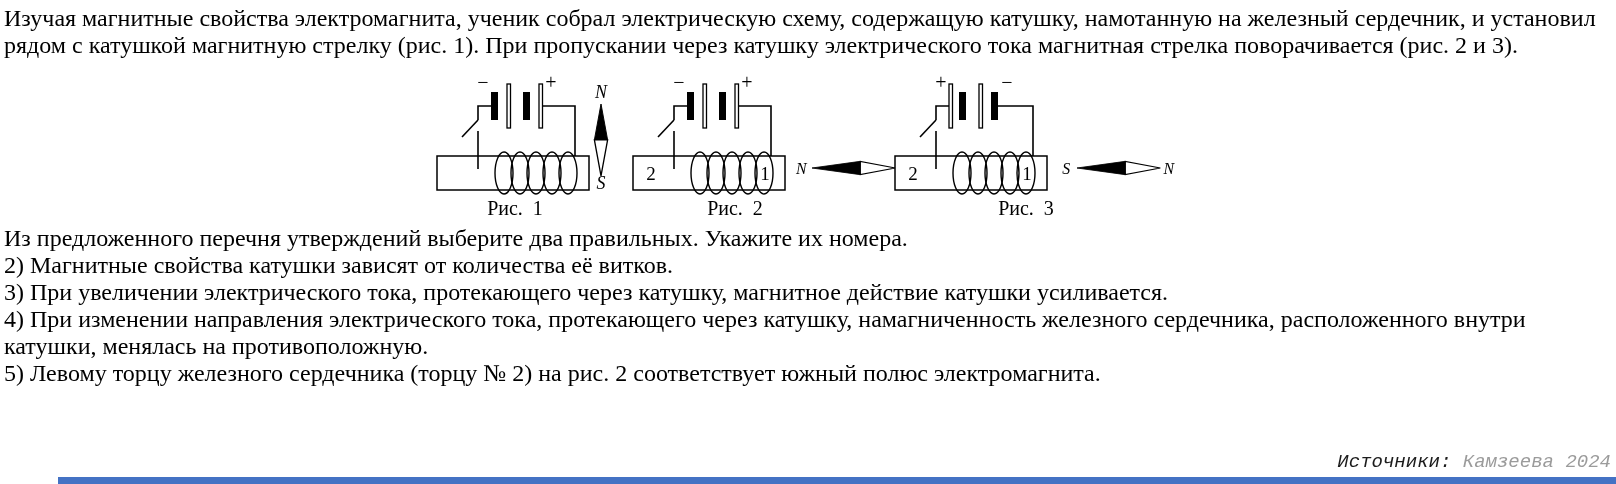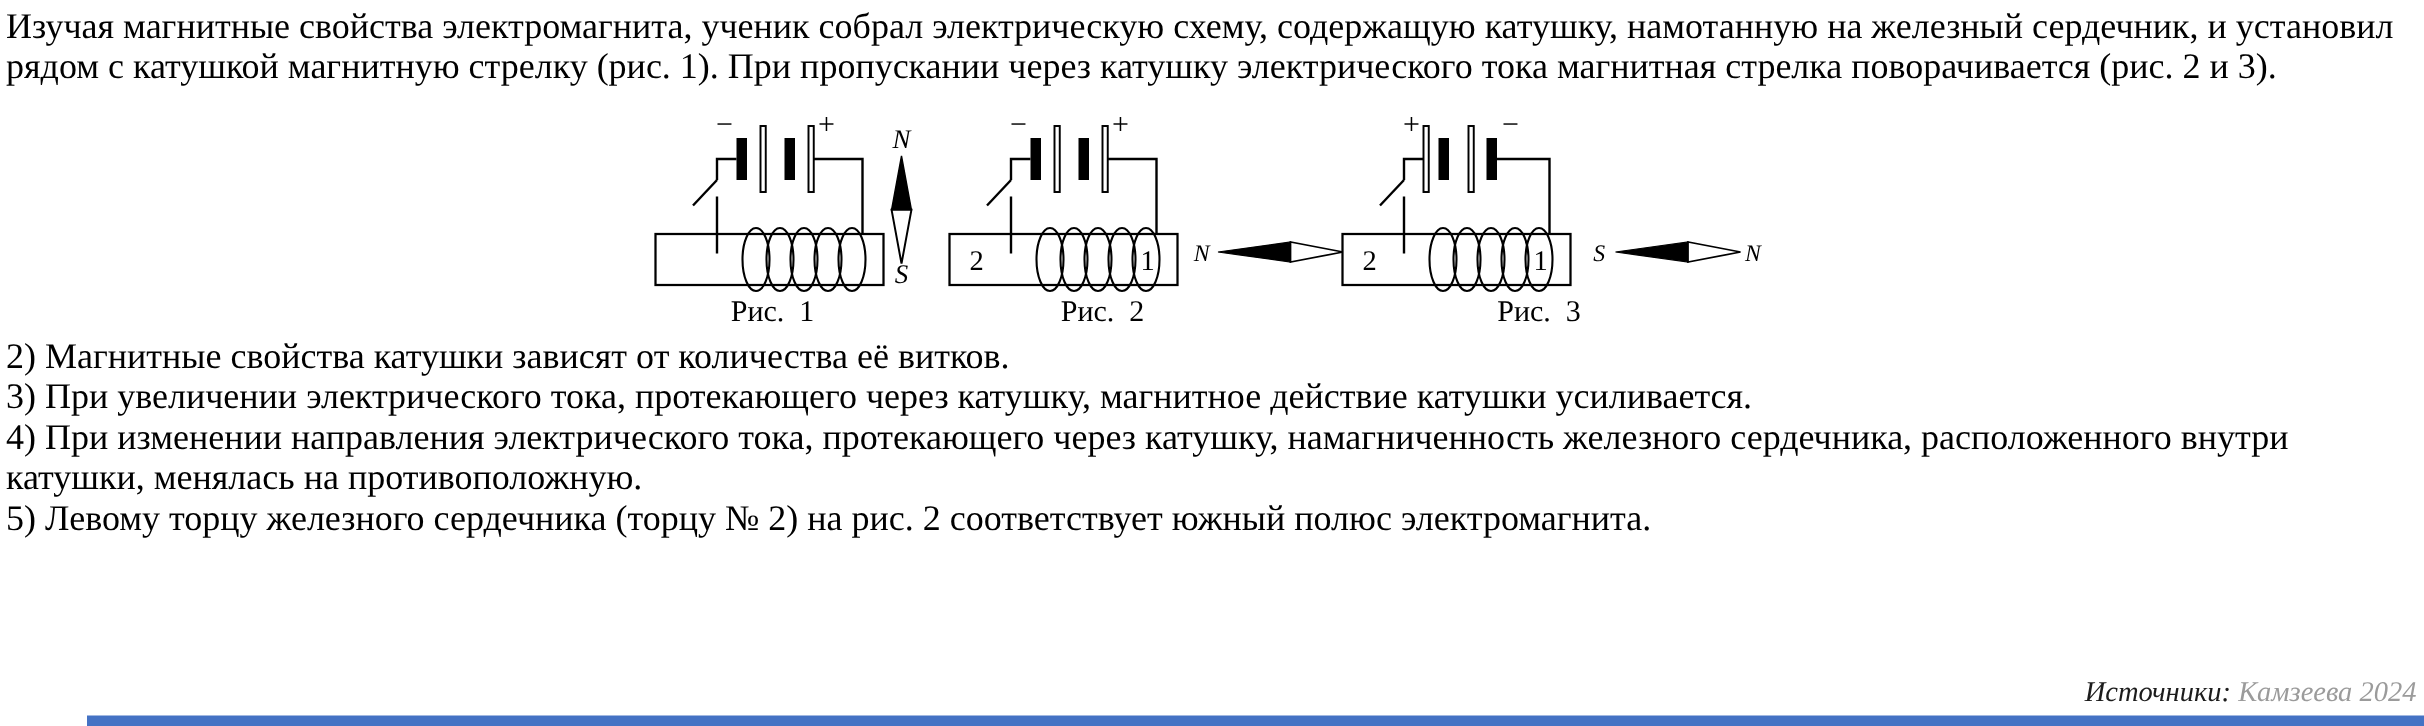--- a/index.html
+++ b/index.html
@@ -21,21 +21,21 @@
   .core-num{font-size:19px;}
   .wire{fill:none;stroke:#000;stroke-width:1.6;}
   .loop{fill:none;stroke:#000;stroke-width:1.4;}
   .core-rect{fill:#fff;stroke:#000;stroke-width:1.5;}
   .plate-thin{fill:#fff;stroke:#000;stroke-width:1.3;}
   .plate-thick{fill:#000;stroke:none;}
   .needle-dark{fill:#000;stroke:#000;stroke-width:1;}
   .needle-light{fill:#fff;stroke:#000;stroke-width:1.4;}
   #source-line{
     position:absolute;right:5px;top:451px;
-    font-family:Liberation Serif, serif;font-style:italic;font-size:19px;
+    font-family:Liberation Mono, monospace;font-style:italic;font-size:19px;
     white-space:nowrap;
   }
   #source-line .src-label{color:#1c1c1c;}
   #source-line .src-value{color:#9b9b9b;}
   #accent-bar{position:absolute;left:58px;right:0;bottom:0;height:7px;}
 </style>
 </head>
 <body>
 
 <div id="intro">
@@ -141,20 +141,21 @@
   <polygon class="needle-dark" points="22,18 80,10 80,26"></polygon>
   <polygon class="needle-light" points="80,10 80,26 122,18"></polygon>
   <text class="pole-label" x="132" y="25" text-anchor="middle">N</text>
 </svg>
 
 <div class="fig-caption" style="left:515px;">Рис.  1</div>
 <div class="fig-caption" style="left:735px;text-align:right;">Рис.  2</div>
 <div class="fig-caption" style="left:1026px;">Рис.  3</div>
 
 <div id="qblock">
+  <div class="tline">Из предложенного перечня утверждений выберите два правильных. Укажите их номера.</div>
   <div class="tline">2) Магнитные свойства катушки зависят от количества её витков.</div>
   <div class="tline">3) При увеличении электрического тока, протекающего через катушку, магнитное действие катушки усиливается.</div>
   <div class="tline">4) При изменении направления электрического тока, протекающего через катушку, намагниченность железного сердечника, расположенного внутри</div>
   <div class="tline">катушки, менялась на противоположную.</div>
   <div class="tline">5) Левому торцу железного сердечника (торцу № 2) на рис. 2 соответствует южный полюс электромагнита.</div>
 </div>
 
 <div id="source-line">
   <span class="src-label">Источники:</span><span class="src-value"> Камзеева 2024</span>
 </div>

